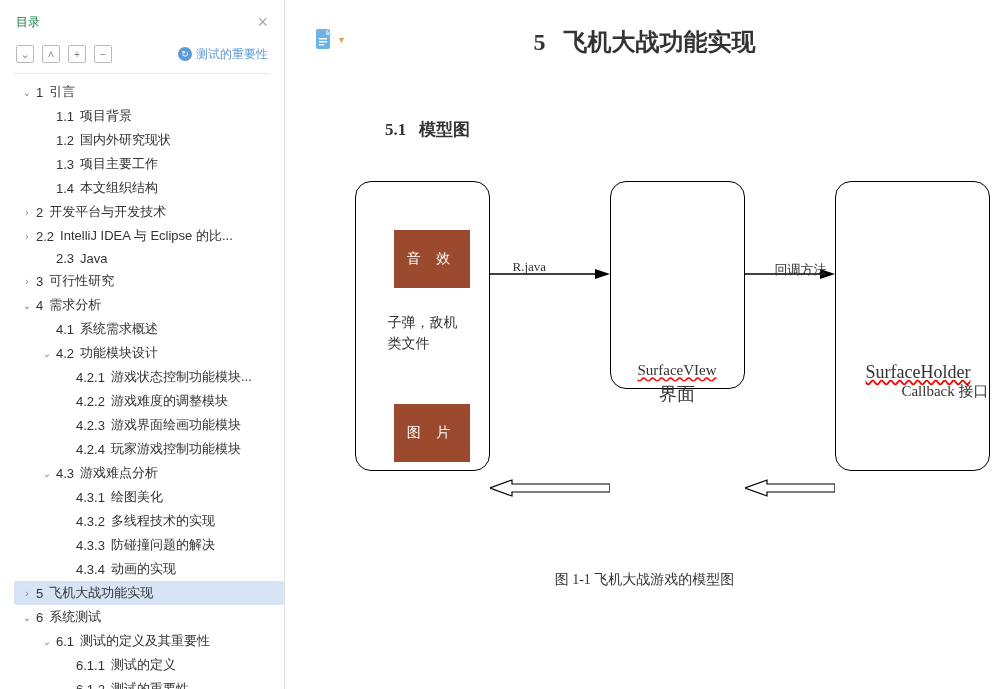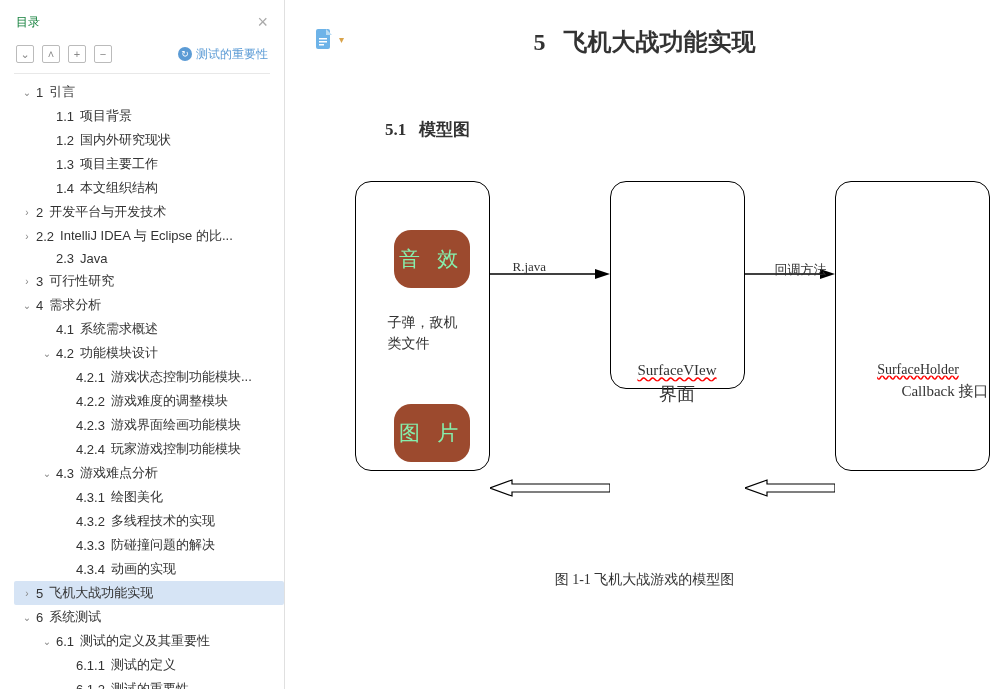--- a/index.html
+++ b/index.html
@@ -26,27 +26,27 @@
 .doc-icon-bar { position: absolute; top: 28px; left: 30px; display: flex; gap: 6px; align-items: center; }
 .doc-icon { width: 18px; height: 22px; }
 .doc-wrap { padding: 26px 40px 0 40px; }
 .chapter-title { text-align: center; font-size: 24px; font-weight: 700; font-family: SimSun, serif; margin-bottom: 60px; }
 .section-title { font-size: 17px; font-weight: 600; font-family: SimSun, serif; margin: 10px 0 40px 60px; }
 .diagram { position: relative; width: 620px; height: 330px; margin: 0 auto 60px; }
 .box { position: absolute; border: 1.5px solid #000; border-radius: 16px; text-align: center; font-family: SimSun, serif; }
 .box1 { left: 20px; top: 0; width: 135px; height: 290px; }
 .box2 { left: 275px; top: 0; width: 135px; height: 208px; }
 .box3 { left: 500px; top: 0; width: 155px; height: 290px; }
-.inner-box { position: absolute; background: #9c4a2e; color: #86efac; font-size: 21px; display: flex; align-items: center; justify-content: center; letter-spacing: 6px; font-family: SimSun, serif; border-radius: 17px; }
+.inner-box { position: absolute; background: #9c4a2e; color: #ffffff; font-size: 14px; display: flex; align-items: center; justify-content: center; letter-spacing: 6px; font-family: SimSun, serif; }
 .inner1 { left: 38px; top: 48px; width: 76px; height: 58px; }
 .inner2 { left: 38px; top: 222px; width: 76px; height: 58px; }
 .subtext { position: absolute; left: 32px; top: 130px; font-size: 14px; text-align: left; line-height: 1.5; }
 .box2-text1 { position: absolute; left: 0; right: 0; top: 180px; font-size: 15px; }
 .box2-text2 { position: absolute; left: 0; right: 0; top: 200px; font-size: 18px; }
-.box3-text1 { position: absolute; left: 12px; right: 0; top: 180px; font-size: 14px; }
+.box3-text1 { position: absolute; left: 12px; right: 0; top: 180px; font-size: 18px; }
 .box3-text2 { position: absolute; left: 0; right: 0; top: 200px; font-size: 15px; text-align: right; }
 .underline { text-decoration: underline wavy red; }
 .arrow-label { position: absolute; font-size: 13px; font-family: SimSun, serif; }
 .rjava { left: 178px; top: 78px; }
 .callback-lbl { left: 440px; top: 80px; }
 .caption { text-align: center; font-size: 14px; font-family: SimSun, serif; margin-top: 10px; }
 svg.arrow { position: absolute; }
 </style>
 </head>
 <body>

